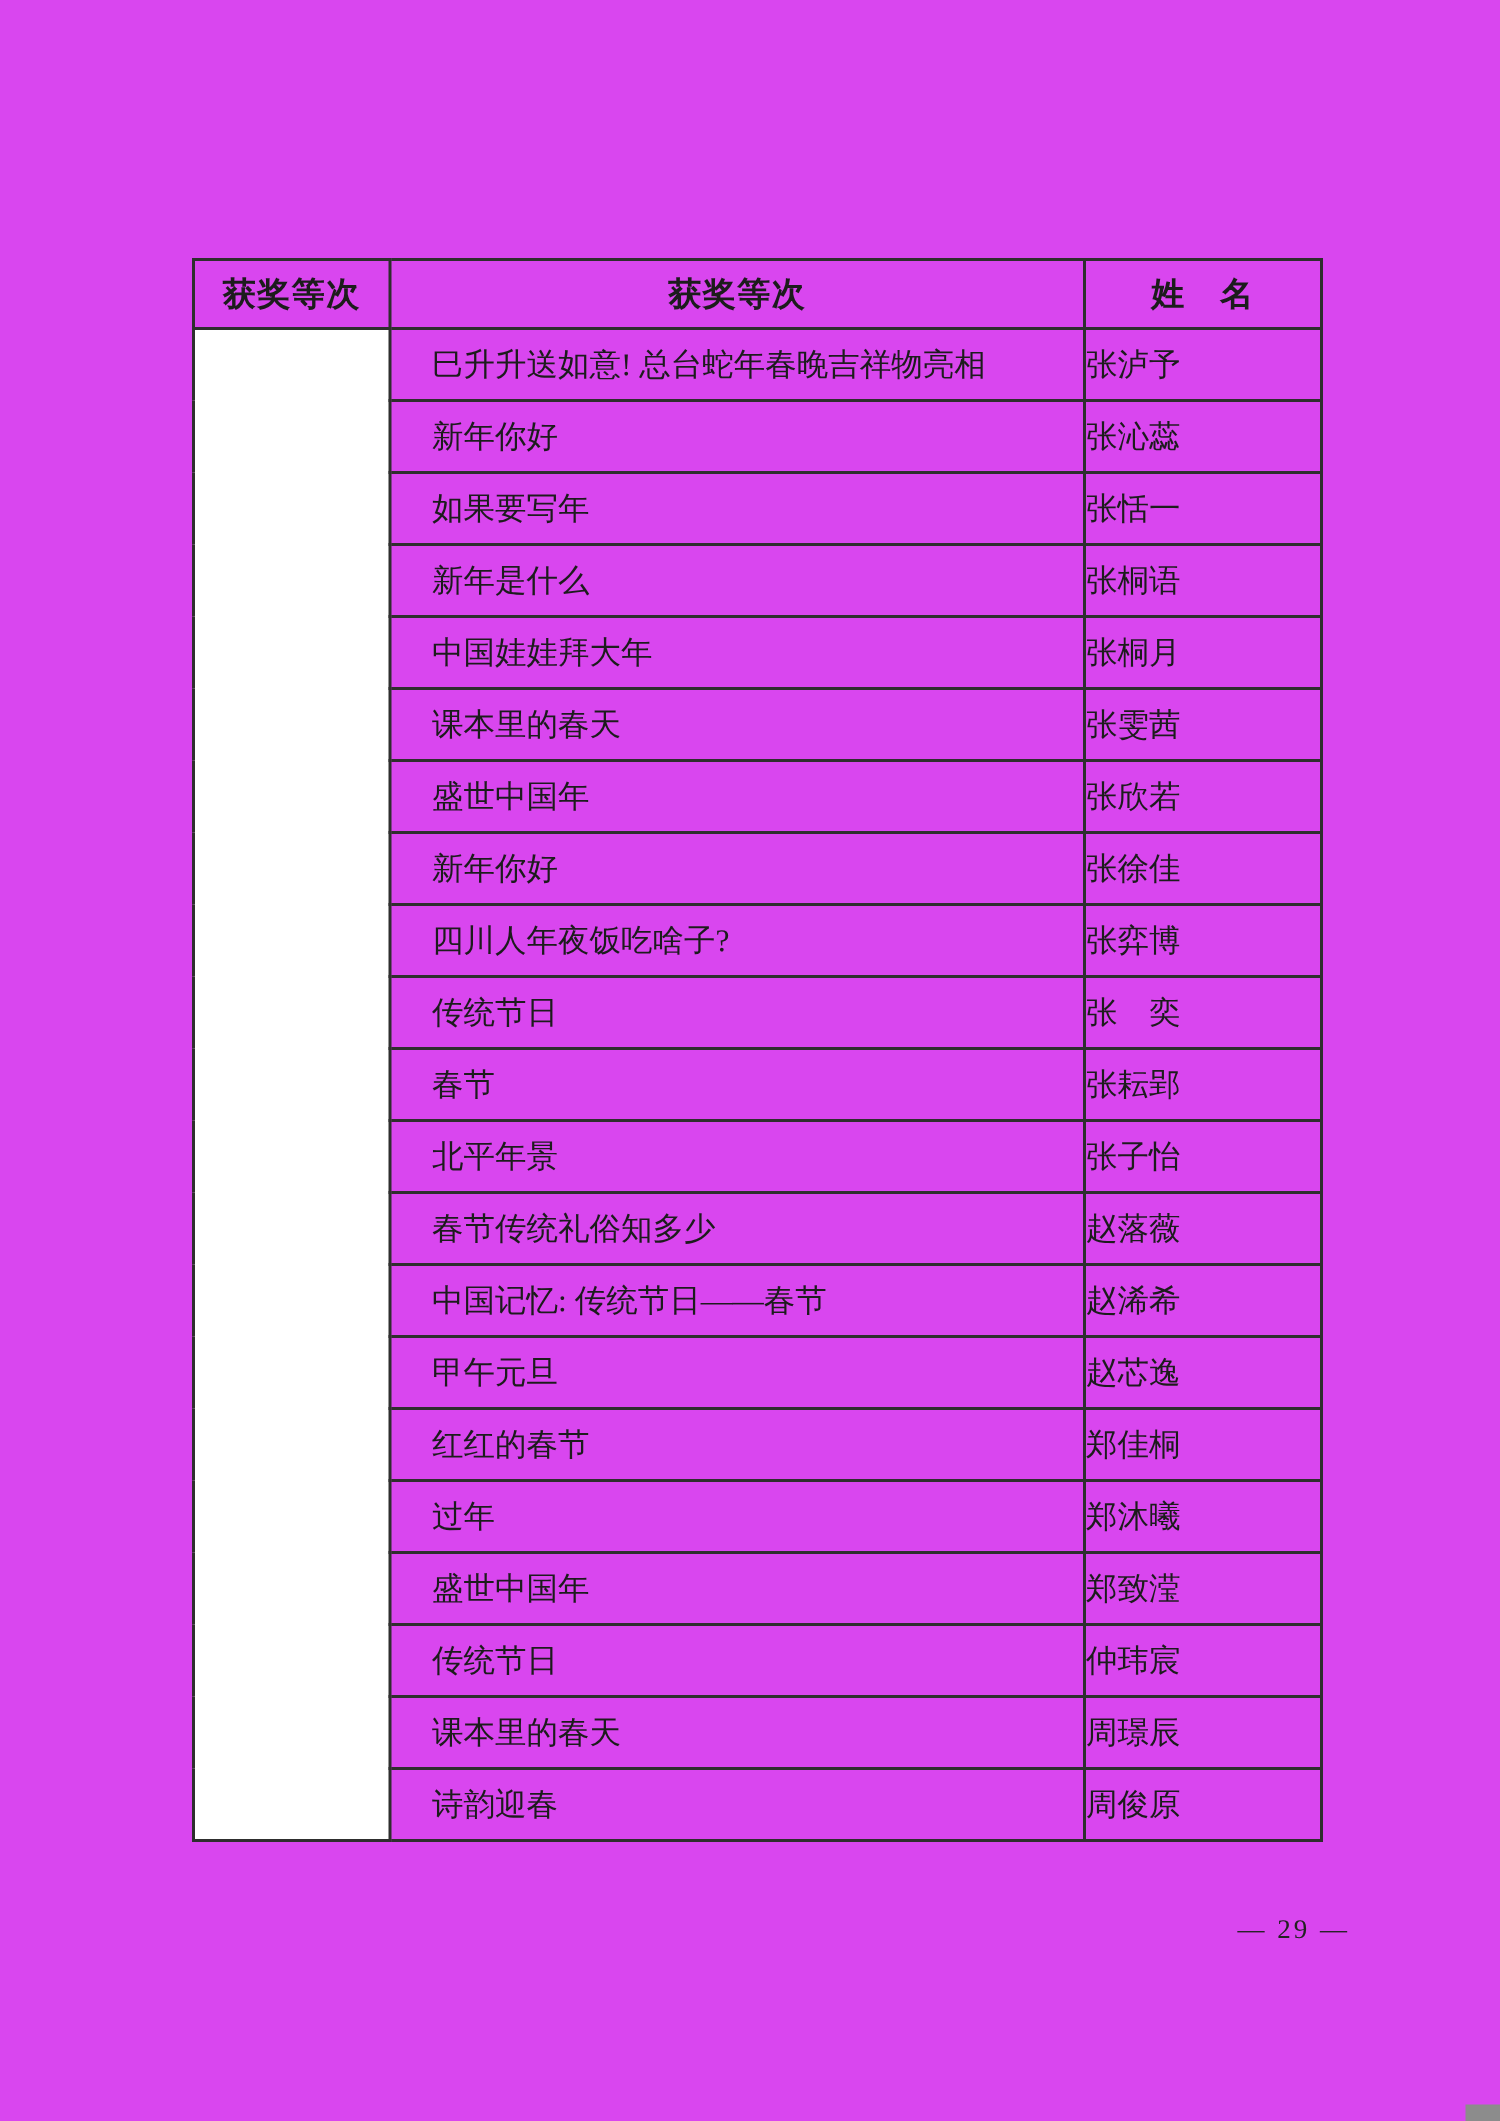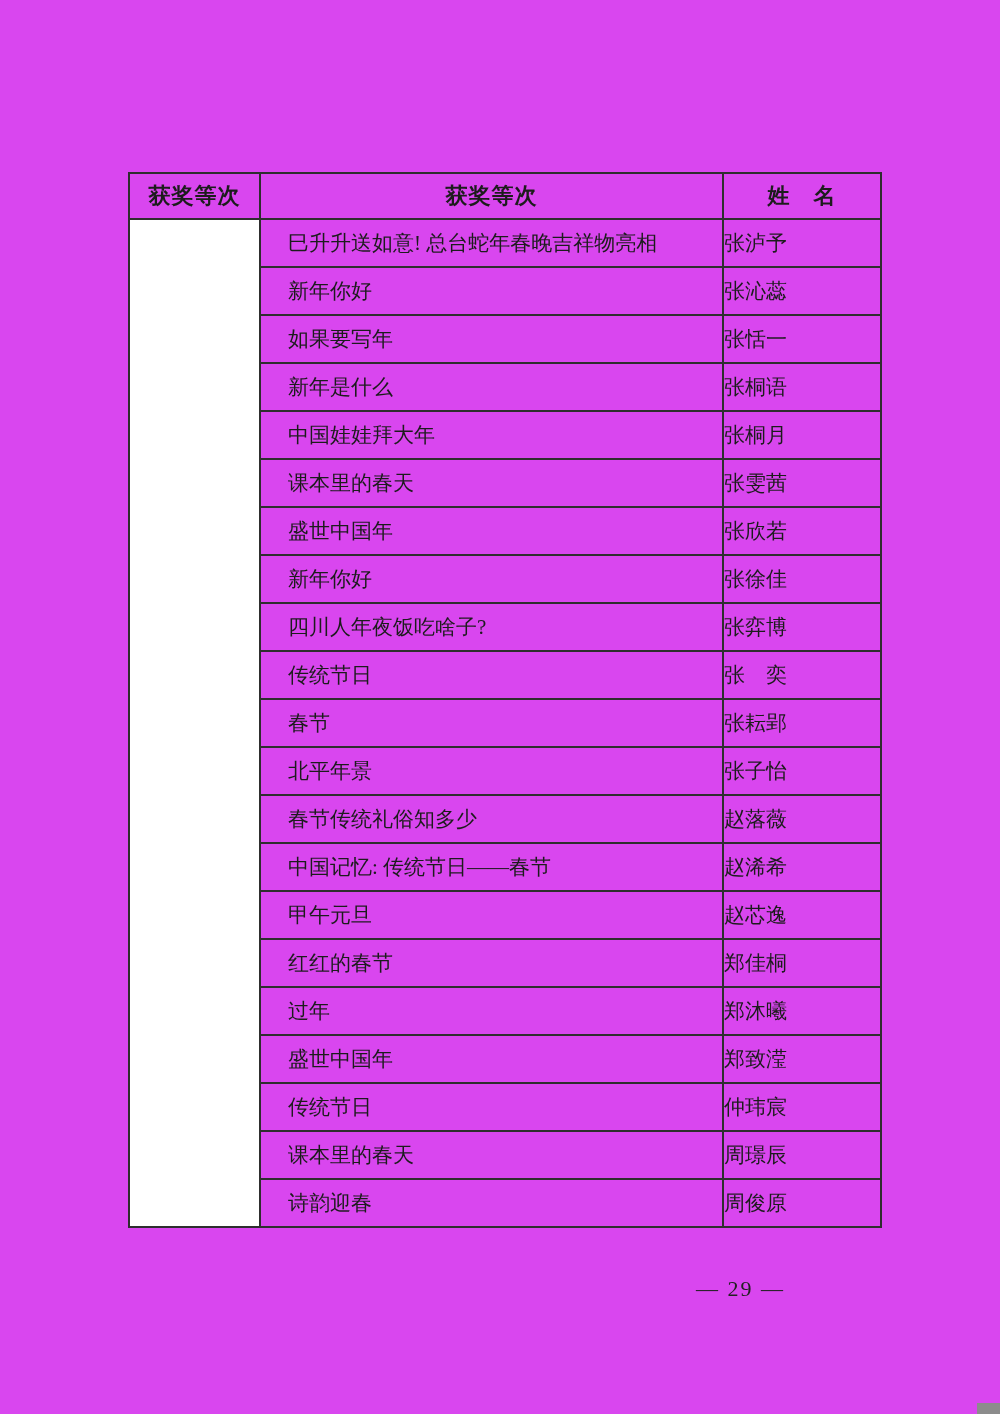--- a/index.html
+++ b/index.html
@@ -40,25 +40,25 @@
   tr.data-row { height: 48px; }
   td.work-cell {
     text-align: left;
     padding-left: 27px;
     padding-right: 6px;
   }
   td.name-cell { text-align: left; }
   td.award-cell { background: #ffffff; }
   .page-number {
     position: absolute;
-    left: 696px;
+    left: 740px;
     top: 1276px;
     width: 160px;
-    text-align: left;
-    font-size: 22px;
+    text-align: right;
+    font-size: 18px;
     color: #222222;
     letter-spacing: 2px;
   }
   .corner-mark {
     position: absolute;
     right: 0;
     bottom: 0;
     width: 23px;
     height: 11px;
     background: #8c8c8c;

